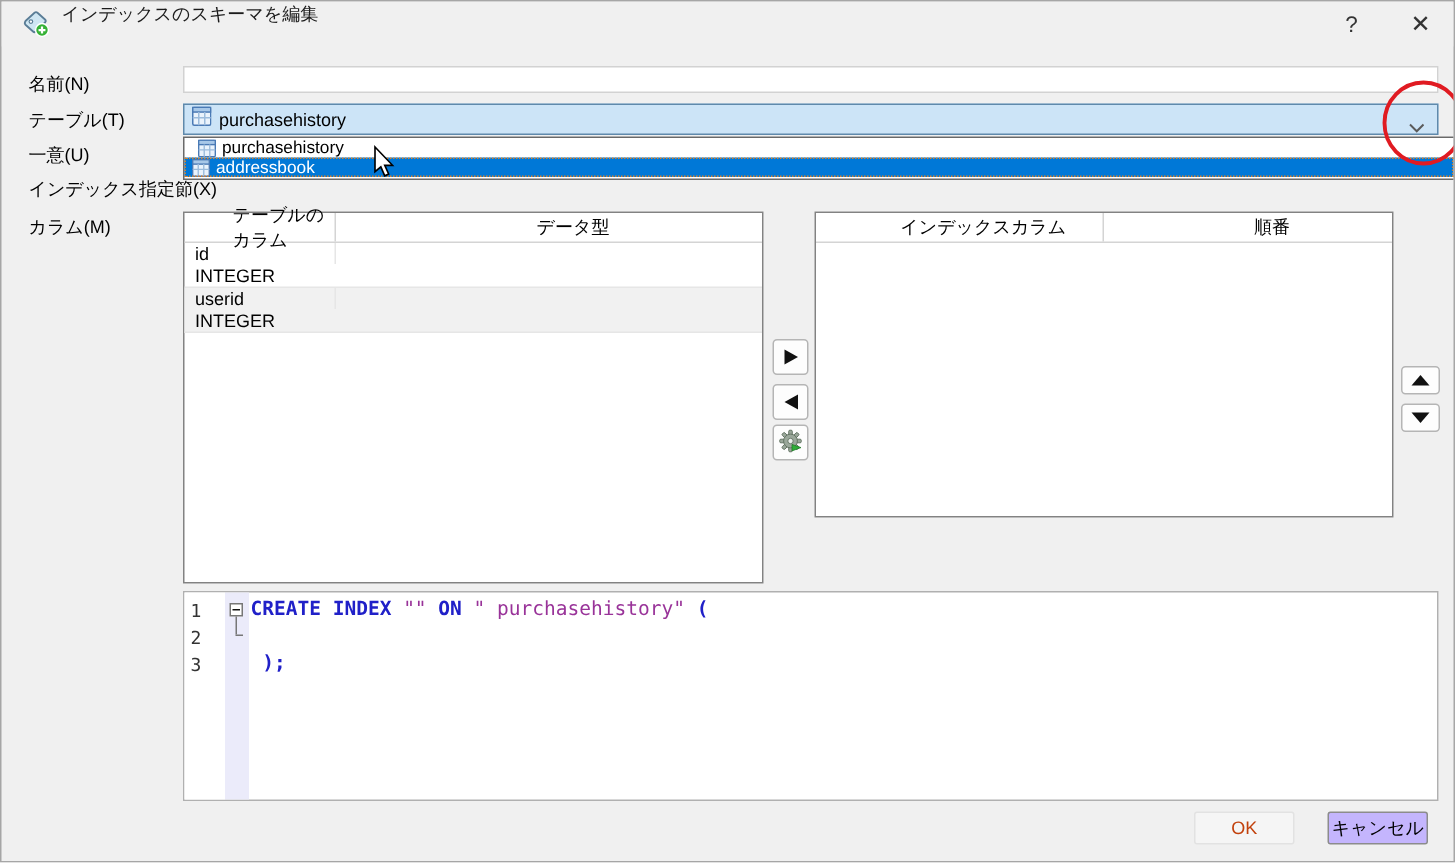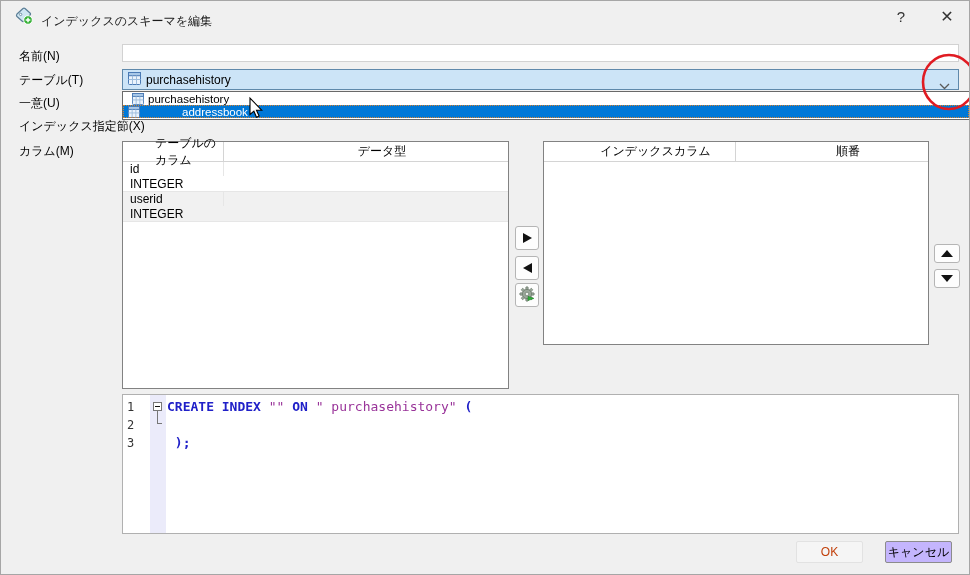--- a/index.html
+++ b/index.html
@@ -2,40 +2,40 @@
 <html style="--selection: #0078d7; --combobox-bg: #cce4f7; --keyword: #2020c8; --string: #993399; --annotation: #e01b22;"><head>
 <meta charset="utf-8">
 <style>
   * { margin:0; padding:0; box-sizing:border-box; }
   html,body { width:970px; height:575px; font-family:"Liberation Sans","DejaVu Sans",sans-serif; }
   .dialog { position:relative; width:970px; height:575px; background:#f0f0f0; border:1px solid #a6a6a6; overflow:hidden; }
 
   
   .titlebar { position:absolute; left:0; top:0; width:100%; height:30px; background:#f0f0f0; display:flex; align-items:center; }
   .app-icon { position:absolute; left:14px; top:6px; width:18px; height:18px; }
-  .title { position:absolute; left:40px; top:12px; font-size:12px; color:#1b1b1b; }
+  .title { position:absolute; left:40px; top:0; font-size:12px; color:#1b1b1b; }
   .tb-btn { position:absolute; top:0; height:30px; background:transparent; border:none; font-size:15px; color:#333; cursor:default; }
   .tb-btn.help { left:878px; width:44px; }
   .tb-btn.close { left:924px; width:44px; font-size:16px; }
 
   
   .fld-label { position:absolute; left:18px; font-size:12px; color:#000; white-space:nowrap; }
 
   
   .name-input { position:absolute; left:121px; top:43px; width:837px; height:18px; border:1px solid #d2d2d2; background:#fff; font-size:12px; padding:0 4px; }
 
   
   .combobox { position:absolute; left:121px; top:68px; width:837px; height:21px; background:var(--combobox-bg,#cce4f7); border:1px solid #5f89ab; display:flex; align-items:center; padding-left:5px; }
   .combobox .cb-label { font-size:12px; color:#000; margin-left:5px; }
   .cb-chevron { position:absolute; right:8px; top:6px; }
 
   
   .dropdown { position:absolute; left:121px; top:90px; width:848px; height:29px; background:#fff; border:1px solid #696969; }
   .dd-item { height:13px; display:flex; align-items:center; padding-left:5px; font-size:11.5px; color:#000; }
-  .dd-item.selected { background:var(--selection,#0078d7); color:#fff; outline:1px dotted #d9822b; outline-offset:-1px;gap:38px; }
+  .dd-item.selected { background:var(--selection,#0078d7); color:#fff; outline:1px dotted #d9822b; outline-offset:-1px; }
   .dd-item .tbl-ico { margin-right:4px; display:inline-flex; }
   .dd-item:first-child { padding-left:9px; }
 
   
   .grid { position:absolute; background:#fff; border:1px solid #828282; }
   .left-grid  { left:121px; top:140px; width:387px; height:248px; }
   .right-grid { left:542px; top:140px; width:386px; height:204px; }
   .grid-header { display:flex; height:20px; border-bottom:1px solid #d4d4d4; }
   .hcell { font-size:12px; color:#000; display:flex; align-items:center; justify-content:center; border-right:1px solid #d4d4d4;padding-left:32px; }
   .hcell:last-child { border-right:none; }

